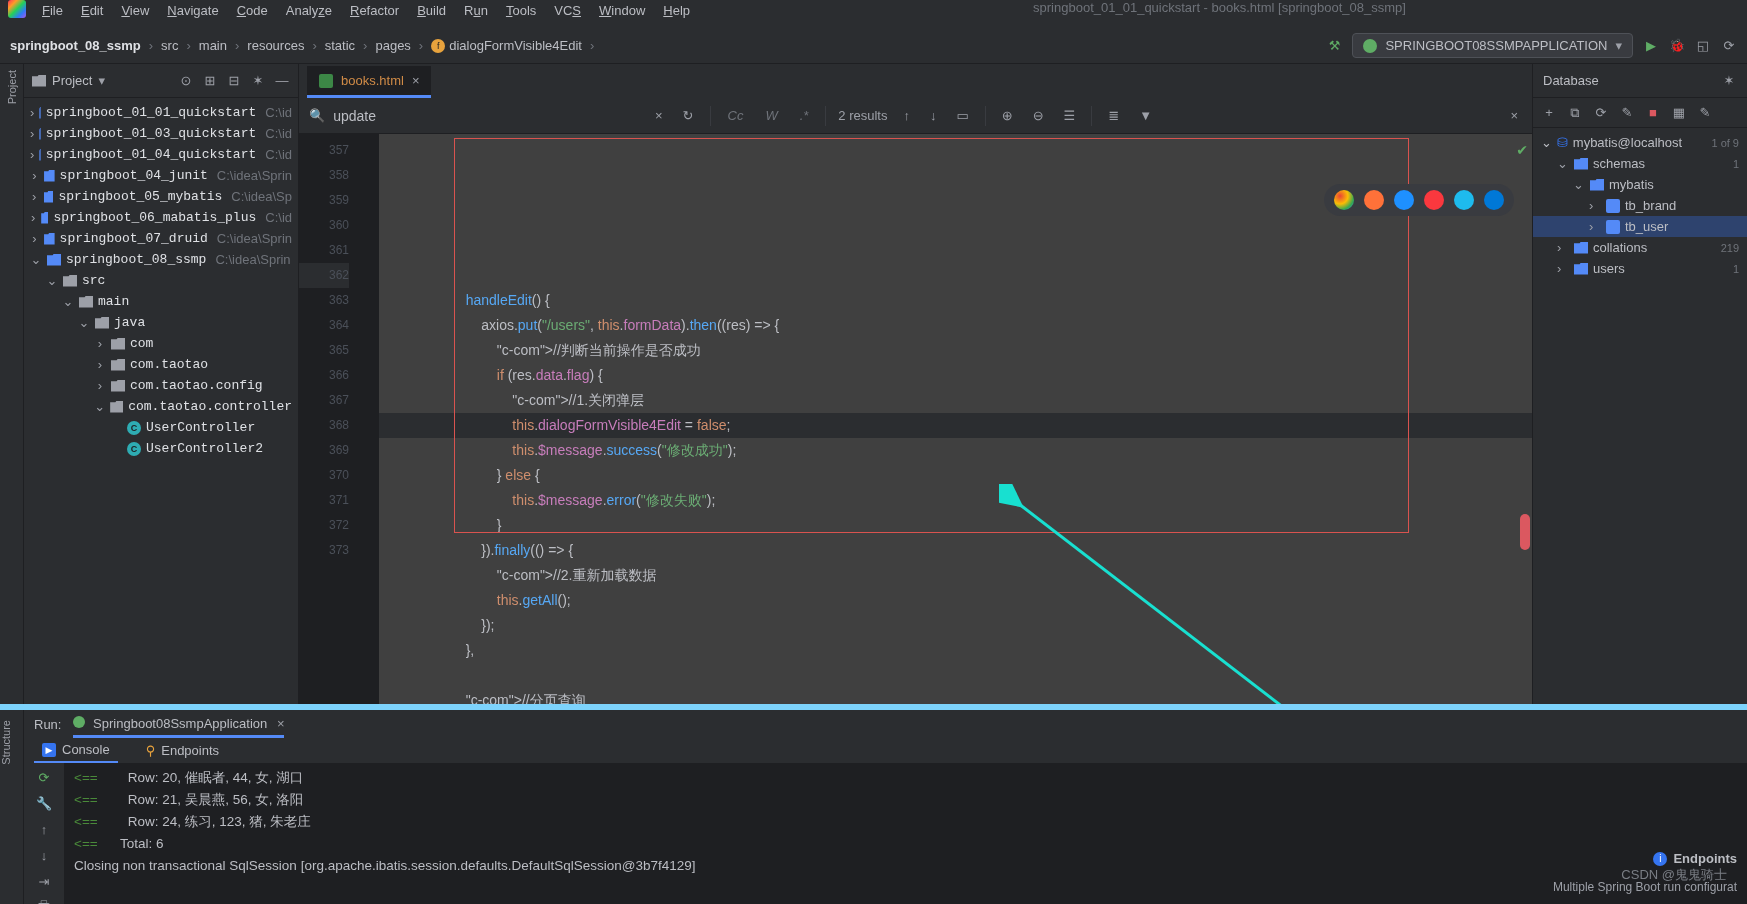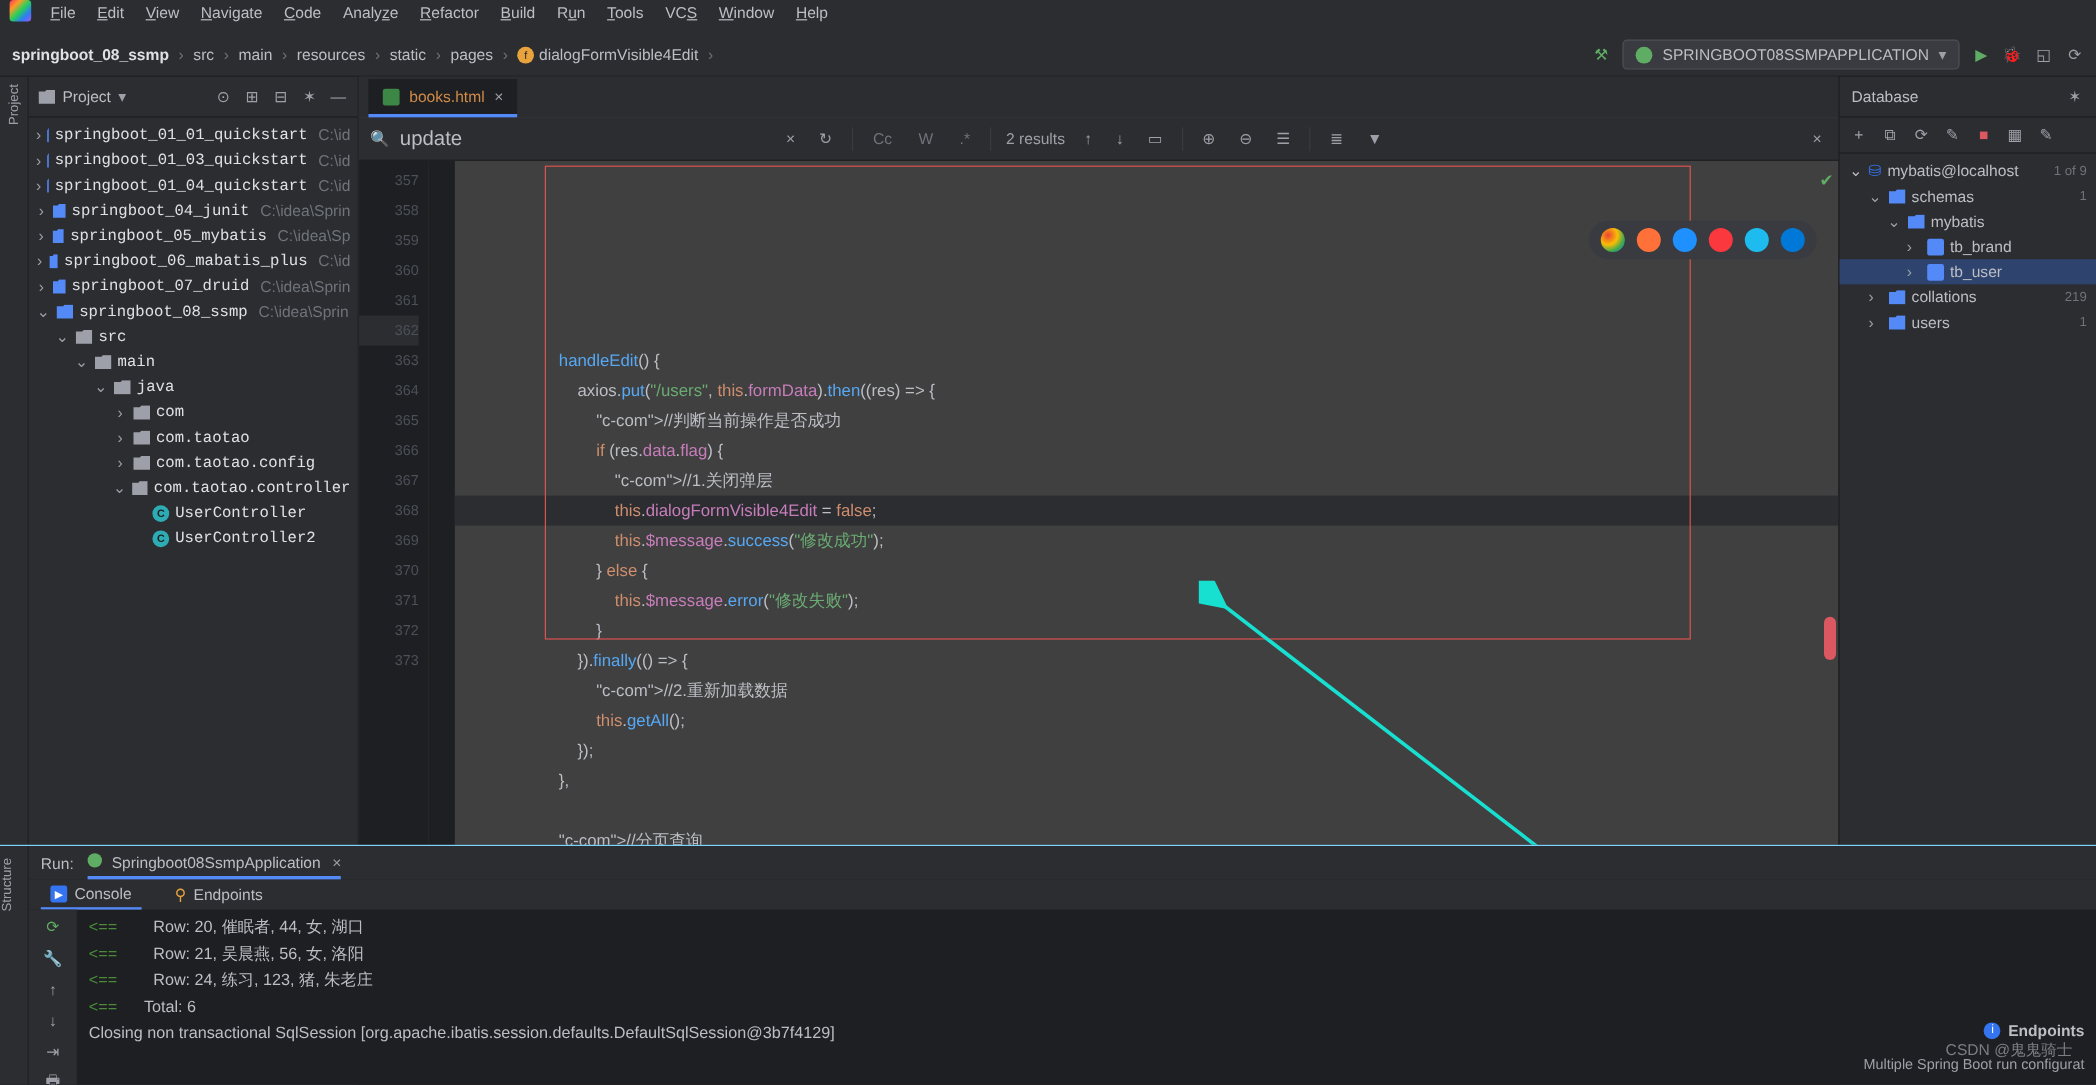--- a/index.html
+++ b/index.html
@@ -44,22 +44,22 @@
 .editor-col { flex:1; display:flex; flex-direction:column; min-width:0; background:#404040; }
 .tabs { height:34px; display:flex; align-items:flex-end; background:#2b2d30; padding-left:8px; }
 .tab { height:32px; padding:0 12px; display:flex; align-items:center; gap:8px; background:#1e1f22; border-bottom:3px solid #548af7; color:#bcbec4; font-size:13px; }
 .tab .orange { color:#d08b47; }
 .tab-close { color:#9da0a8; cursor:pointer; }
 .file-ico { width:14px; height:14px; background:#3c8746; border-radius:2px; }
 
 
 .search-bar { height:36px; background:#2b2d30; display:flex; align-items:center; padding:0 10px; gap:12px; border-bottom:1px solid #1e1f22; font-size:13px; }
 .search-q { flex:0 0 330px; display:flex; align-items:center; gap:8px; }
-.search-q input { background:transparent; border:none; color:#bcbec4; outline:none; font-size:17px; width:260px; }
-.s-opt { color:#6f737a; padding:2px 5px; }
+.search-q input { background:transparent; border:none; color:#bcbec4; outline:none; font-size:14px; width:260px; }
+.s-opt { color:#6f737a; padding:2px 5px;font-style:italic; }
 .s-count { color:#9da0a8; }
 .s-ico { color:#9da0a8; padding:2px 4px; cursor:pointer; }
 .s-divider { width:1px; height:20px; background:#393b40; }
 
 
 .code-wrap { flex:1; display:flex; position:relative; overflow:hidden; }
 .gutter { width:58px; background:#1e1f22; text-align:right; color:#4b5059; font-size:12px; padding:4px 8px 4px 0; font-family:Consolas,monospace; line-height:25px; }
 .gutter2 { width:22px; background:#1e1f22; }
 .code { flex:1; font-family:Consolas,monospace; font-size:14px; line-height:25px; padding:4px 0; position:relative; white-space:pre; color:#bcbec4; }
 .code .ln { height:25px; padding-left:40px; }
@@ -84,21 +84,21 @@
 .db-toolbar { height:30px; display:flex; align-items:center; padding:0 8px; gap:10px; border-bottom:1px solid #1e1f22; }
 .db-tree { padding:4px 0; font-size:13px; }
 .db-node { display:flex; align-items:center; gap:5px; padding:3px 8px; white-space:nowrap; }
 .db-node.sel { background:#2e436e; }
 .db-count { color:#6f737a; margin-left:auto; font-size:11px; }
 .db-ico { width:14px; height:14px; display:inline-block; }
 .tbl-ico { background:#548af7; border-radius:2px; }
 .fold-ico { width:14px; height:12px; background:#548af7; clip-path:polygon(0 15%,40% 15%,50% 0,100% 0,100% 100%,0 100%); }
 
 
-.run-panel { position:absolute; left:0; right:0; bottom:0; height:200px; background:#1e1f22; border-top:1px solid #7dd3fc; display:flex; }
+.run-panel { position:absolute; left:0; right:0; bottom:0; height:200px; background:#1e1f22; border-top:6px solid #7dd3fc; display:flex; }
 .run-panel-left { width:24px; background:#2b2d30; border-right:1px solid #1e1f22; }
 .run-main { flex:1; display:flex; flex-direction:column; }
 .run-head { height:30px; display:flex; align-items:center; padding:0 10px; gap:12px; background:#2b2d30; }
 .run-tab-active { border-bottom:3px solid #548af7; padding-bottom:4px; margin-top:6px }
 .run-subtabs { height:34px; display:flex; align-items:center; padding:0 10px; gap:20px; background:#2b2d30; }
 .sub-tab { display:flex; align-items:center; gap:6px; padding:4px 8px; }
 .sub-tab.active { border-bottom:2px solid #548af7; }
 .run-body { flex:1; display:flex; }
 .run-gutter { width:40px; background:#2b2d30; display:flex; flex-direction:column; align-items:center; padding:6px 0; gap:10px; }
 .console { flex:1; padding:4px 10px; font-family:Consolas,monospace; font-size:13.5px; line-height:22px; color:#bcbec4; white-space:pre; overflow:hidden; }
@@ -124,20 +124,21 @@
   <div class="menu-item"><span class="u">N</span>avigate</div>
   <div class="menu-item"><span class="u">C</span>ode</div>
   <div class="menu-item">Analy<span class="u">z</span>e</div>
   <div class="menu-item"><span class="u">R</span>efactor</div>
   <div class="menu-item"><span class="u">B</span>uild</div>
   <div class="menu-item">R<span class="u">u</span>n</div>
   <div class="menu-item"><span class="u">T</span>ools</div>
   <div class="menu-item">VC<span class="u">S</span></div>
   <div class="menu-item"><span class="u">W</span>indow</div>
   <div class="menu-item"><span class="u">H</span>elp</div>
+  <div class="title-center">springboot_01_01_quickstart - books.html [springboot_08_ssmp]</div>
 </div>
 
 <div class="nav-row">
   <div class="bc">
     <b>springboot_08_ssmp</b>
       <span class="bc-sep"></span>
     <span>src</span>
       <span class="bc-sep"></span>
     <span>main</span>
       <span class="bc-sep"></span>

